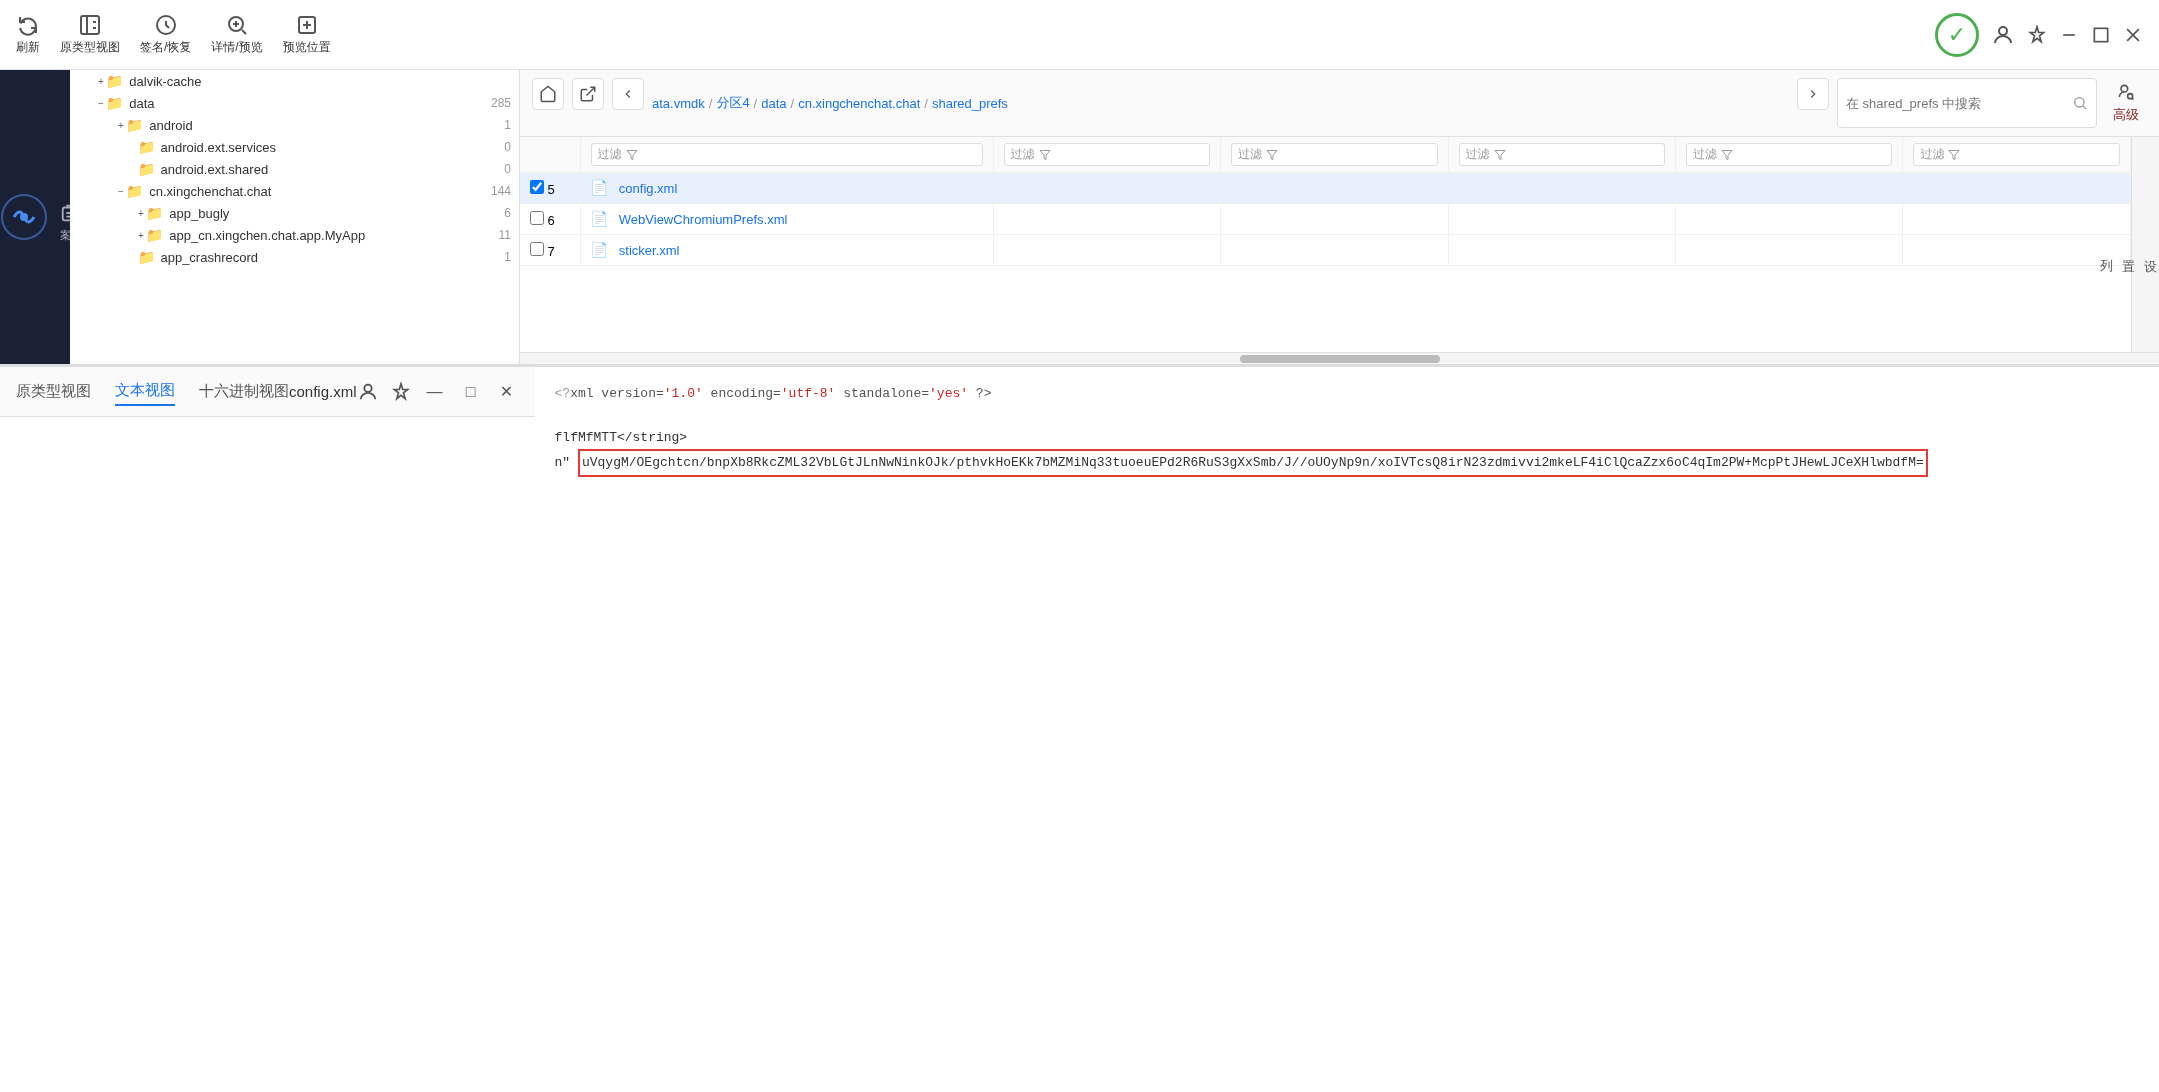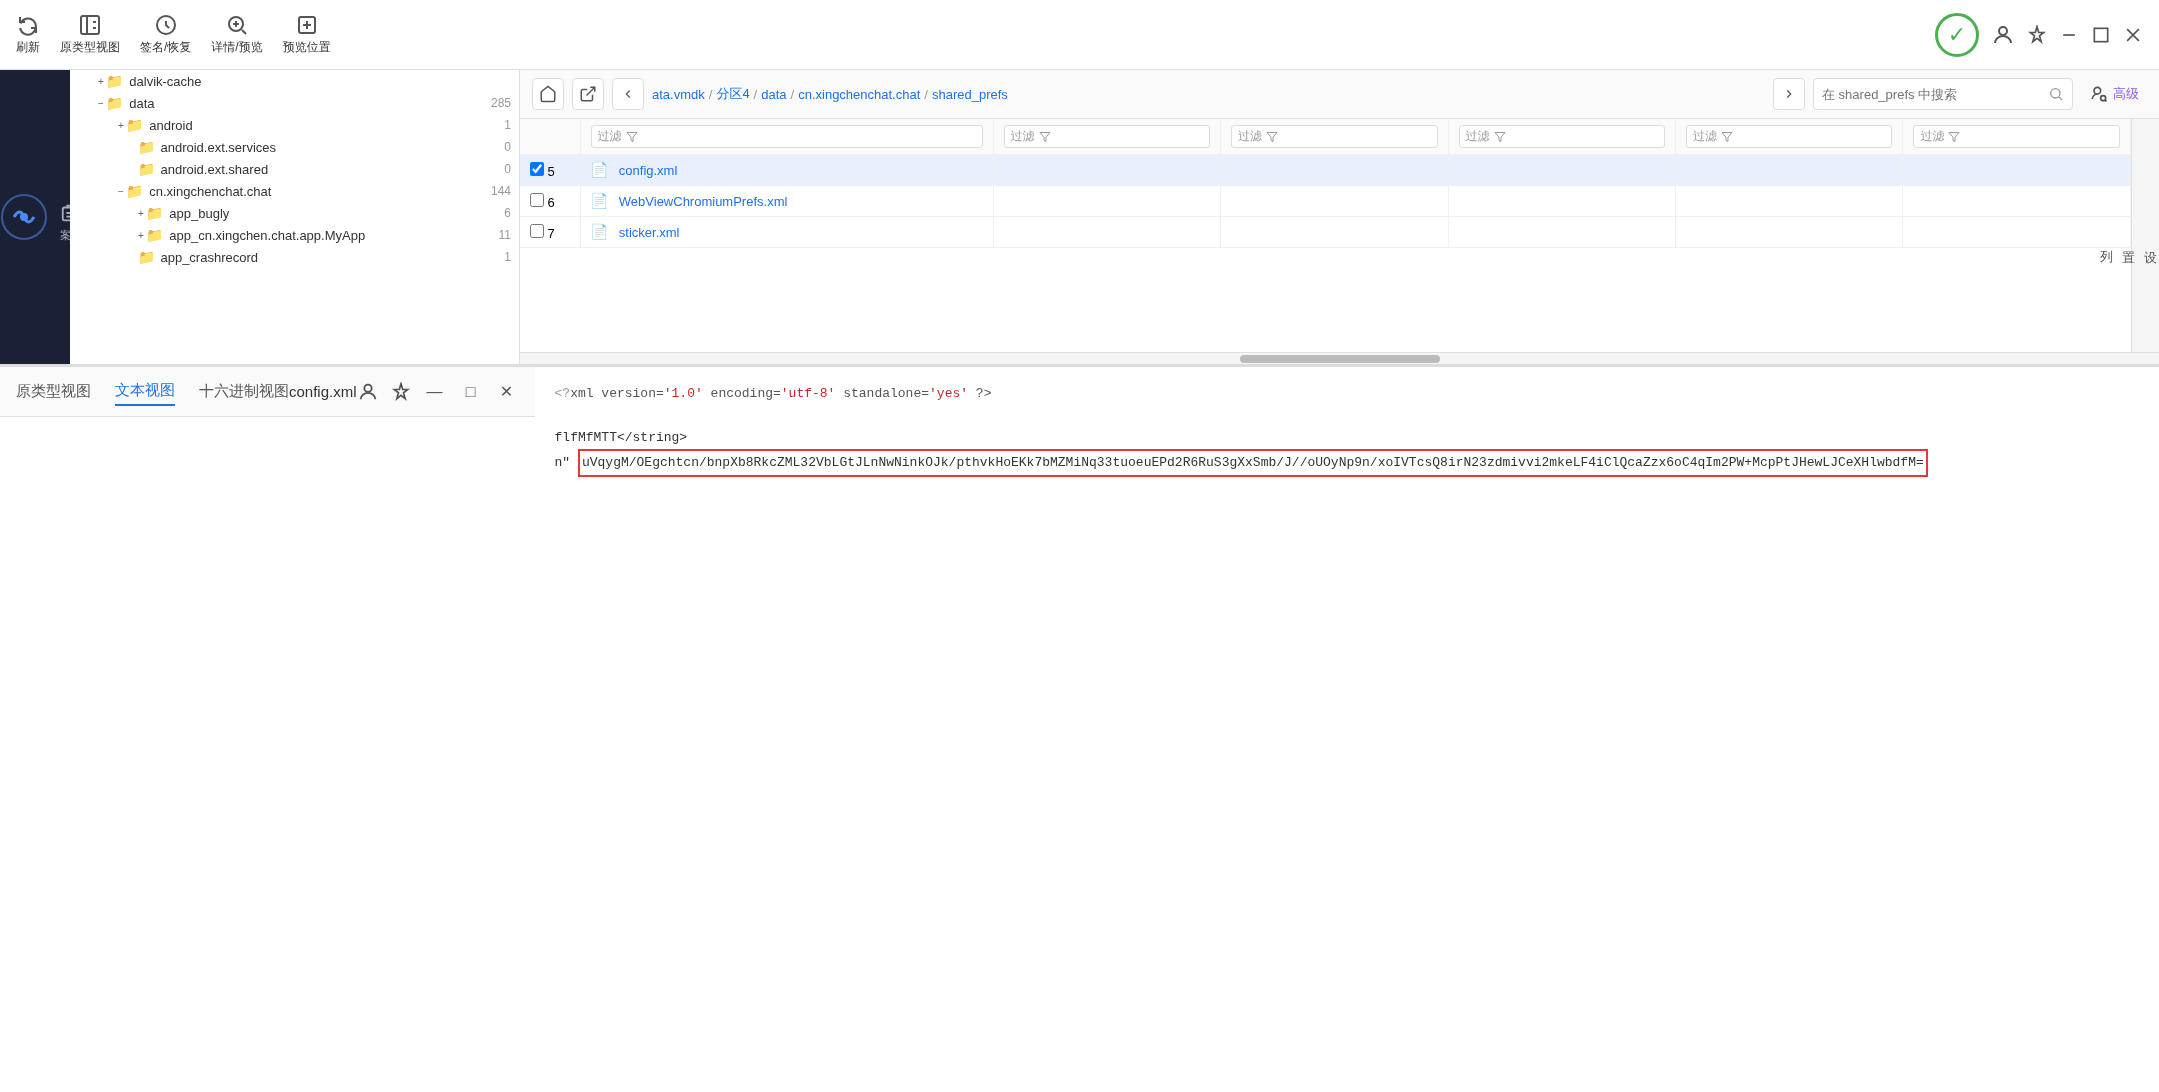--- a/index.html
+++ b/index.html
@@ -155,23 +155,24 @@
     }
     .search-box input {
       border: none;
       outline: none;
       font-size: 13px;
       flex: 1;
       color: #999;
     }
     .advanced-btn {
       display: flex; align-items: center; gap: 4px;
-      cursor: pointer; font-size: 13px; color: #8b5cf6;
+      cursor: pointer; font-size: 13px; color: #7f1d1d;
       padding: 4px 8px;
       border-radius: 4px;
+      flex-direction: column;
     }
 
     
     .file-table {
       flex: 1;
       overflow: auto;
     }
     .file-table table {
       width: 100%;
       border-collapse: collapse;

